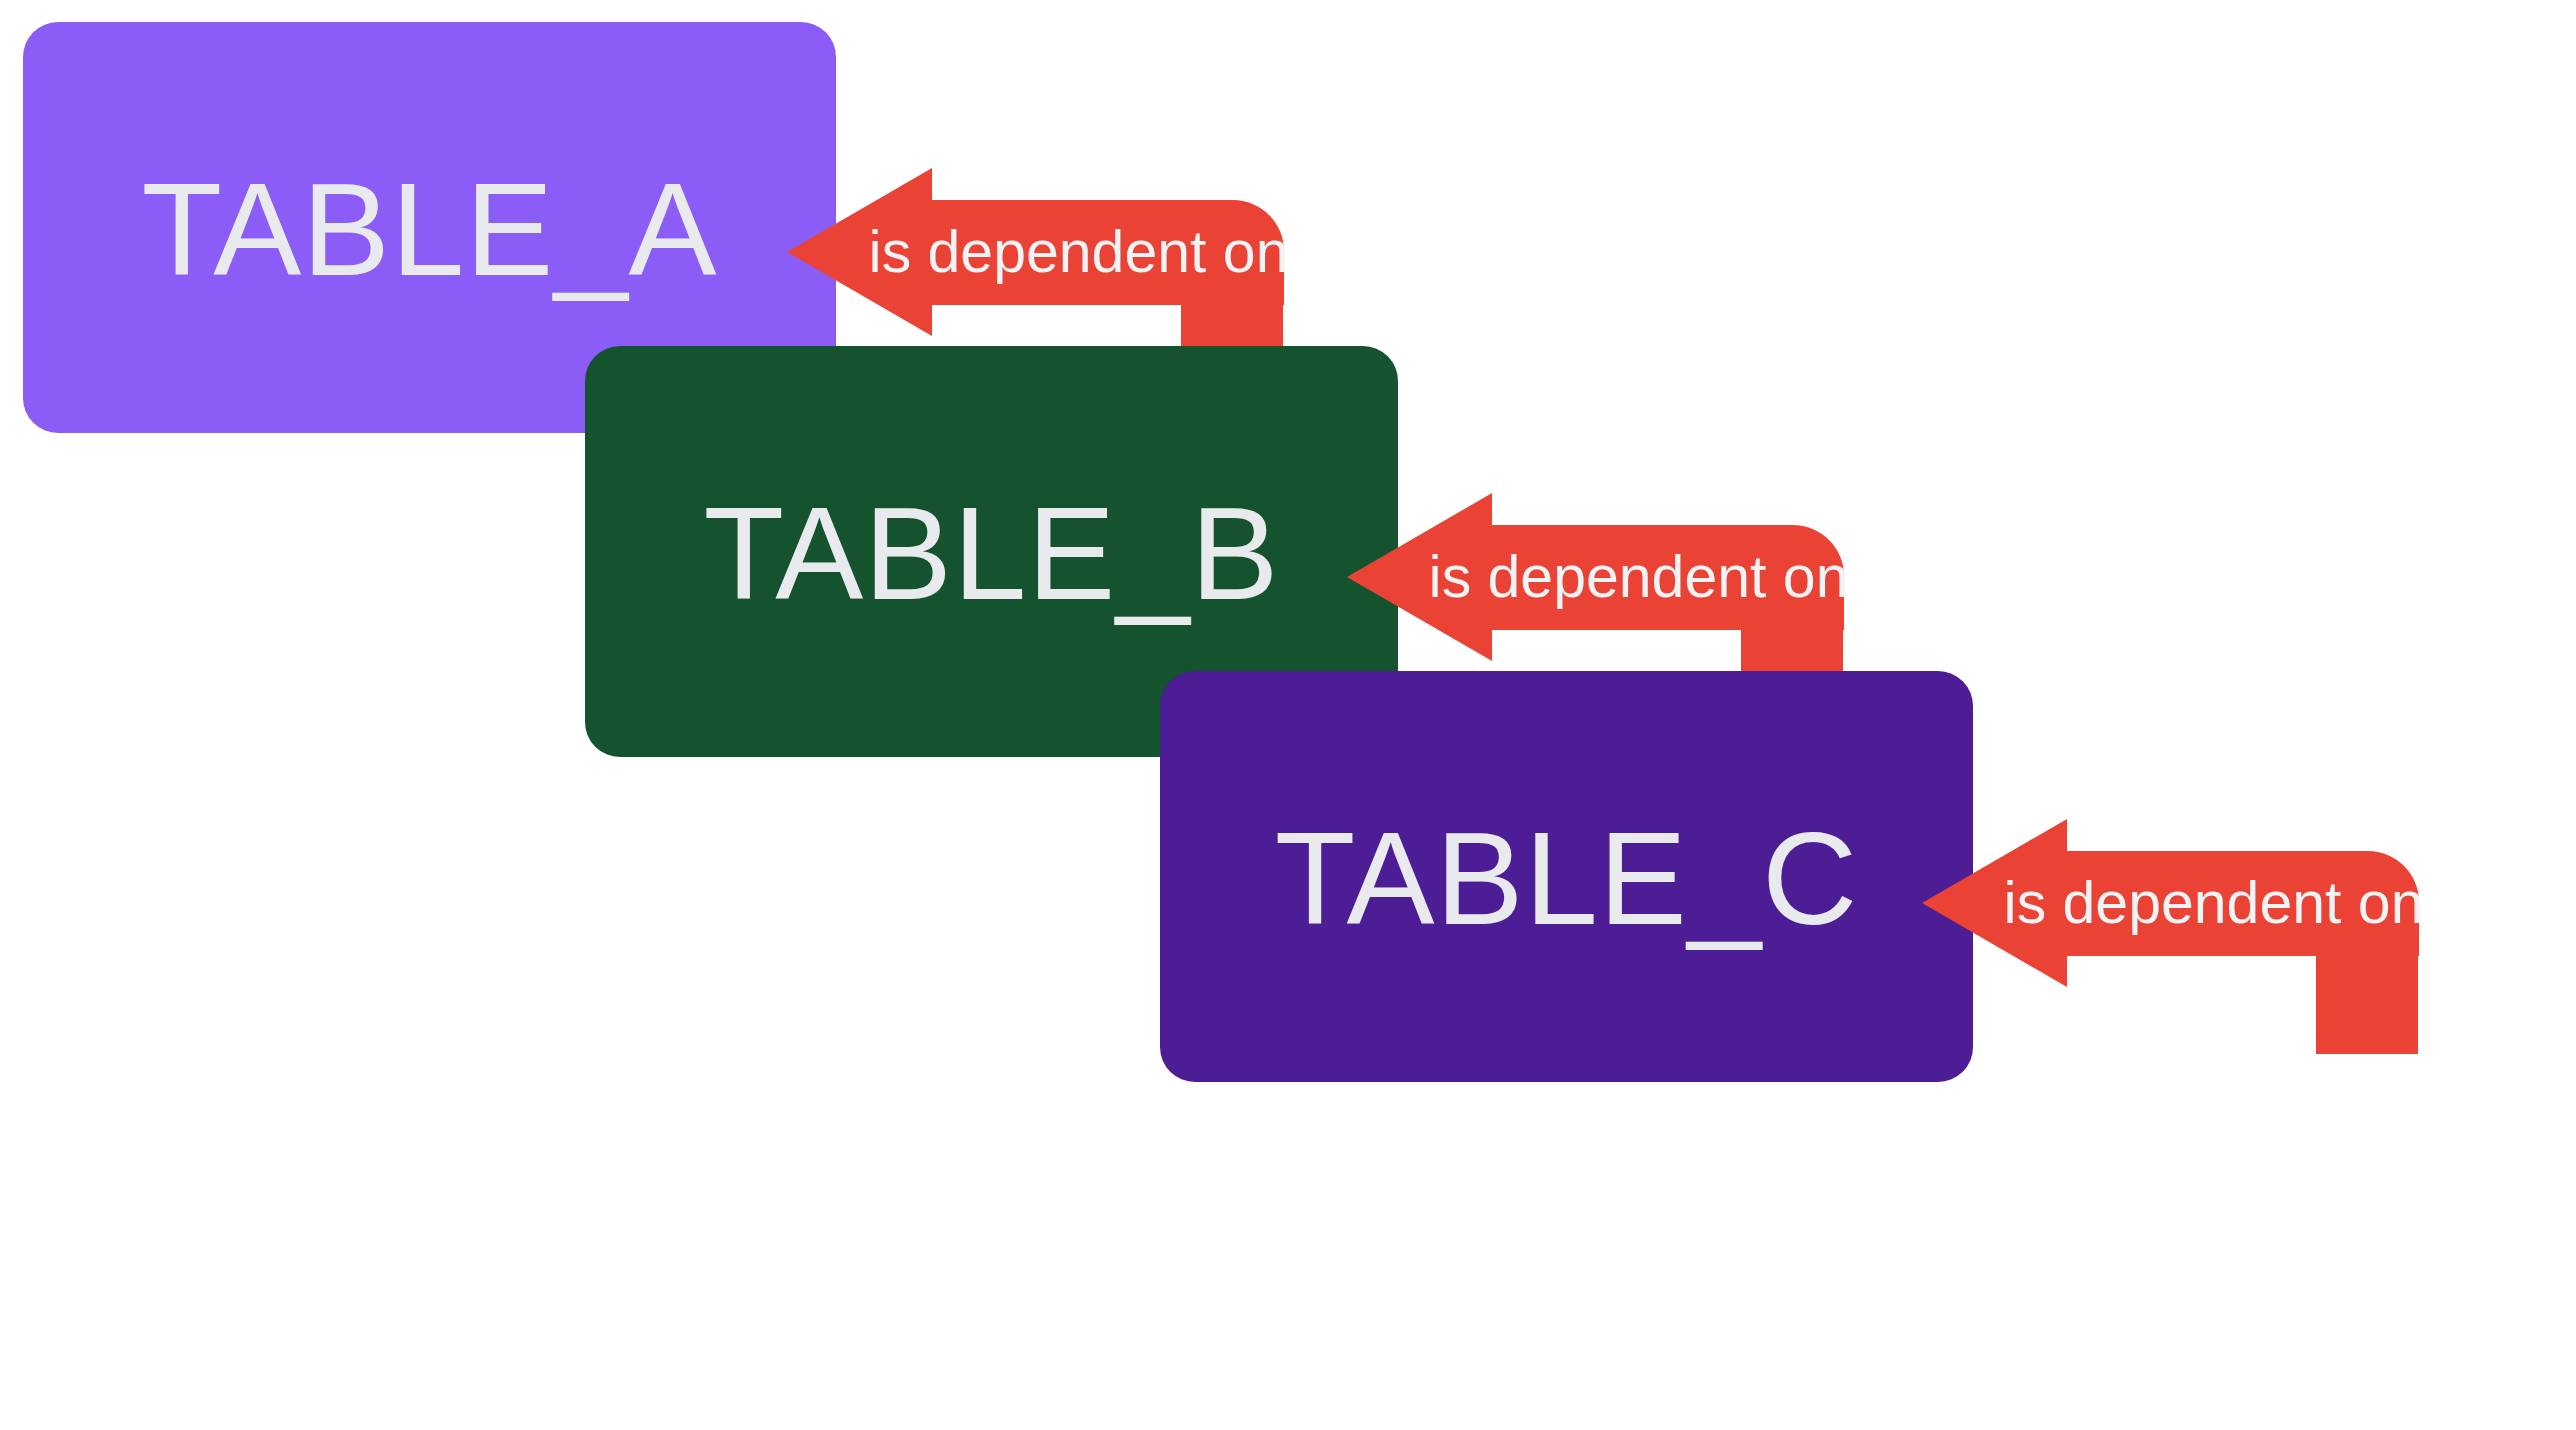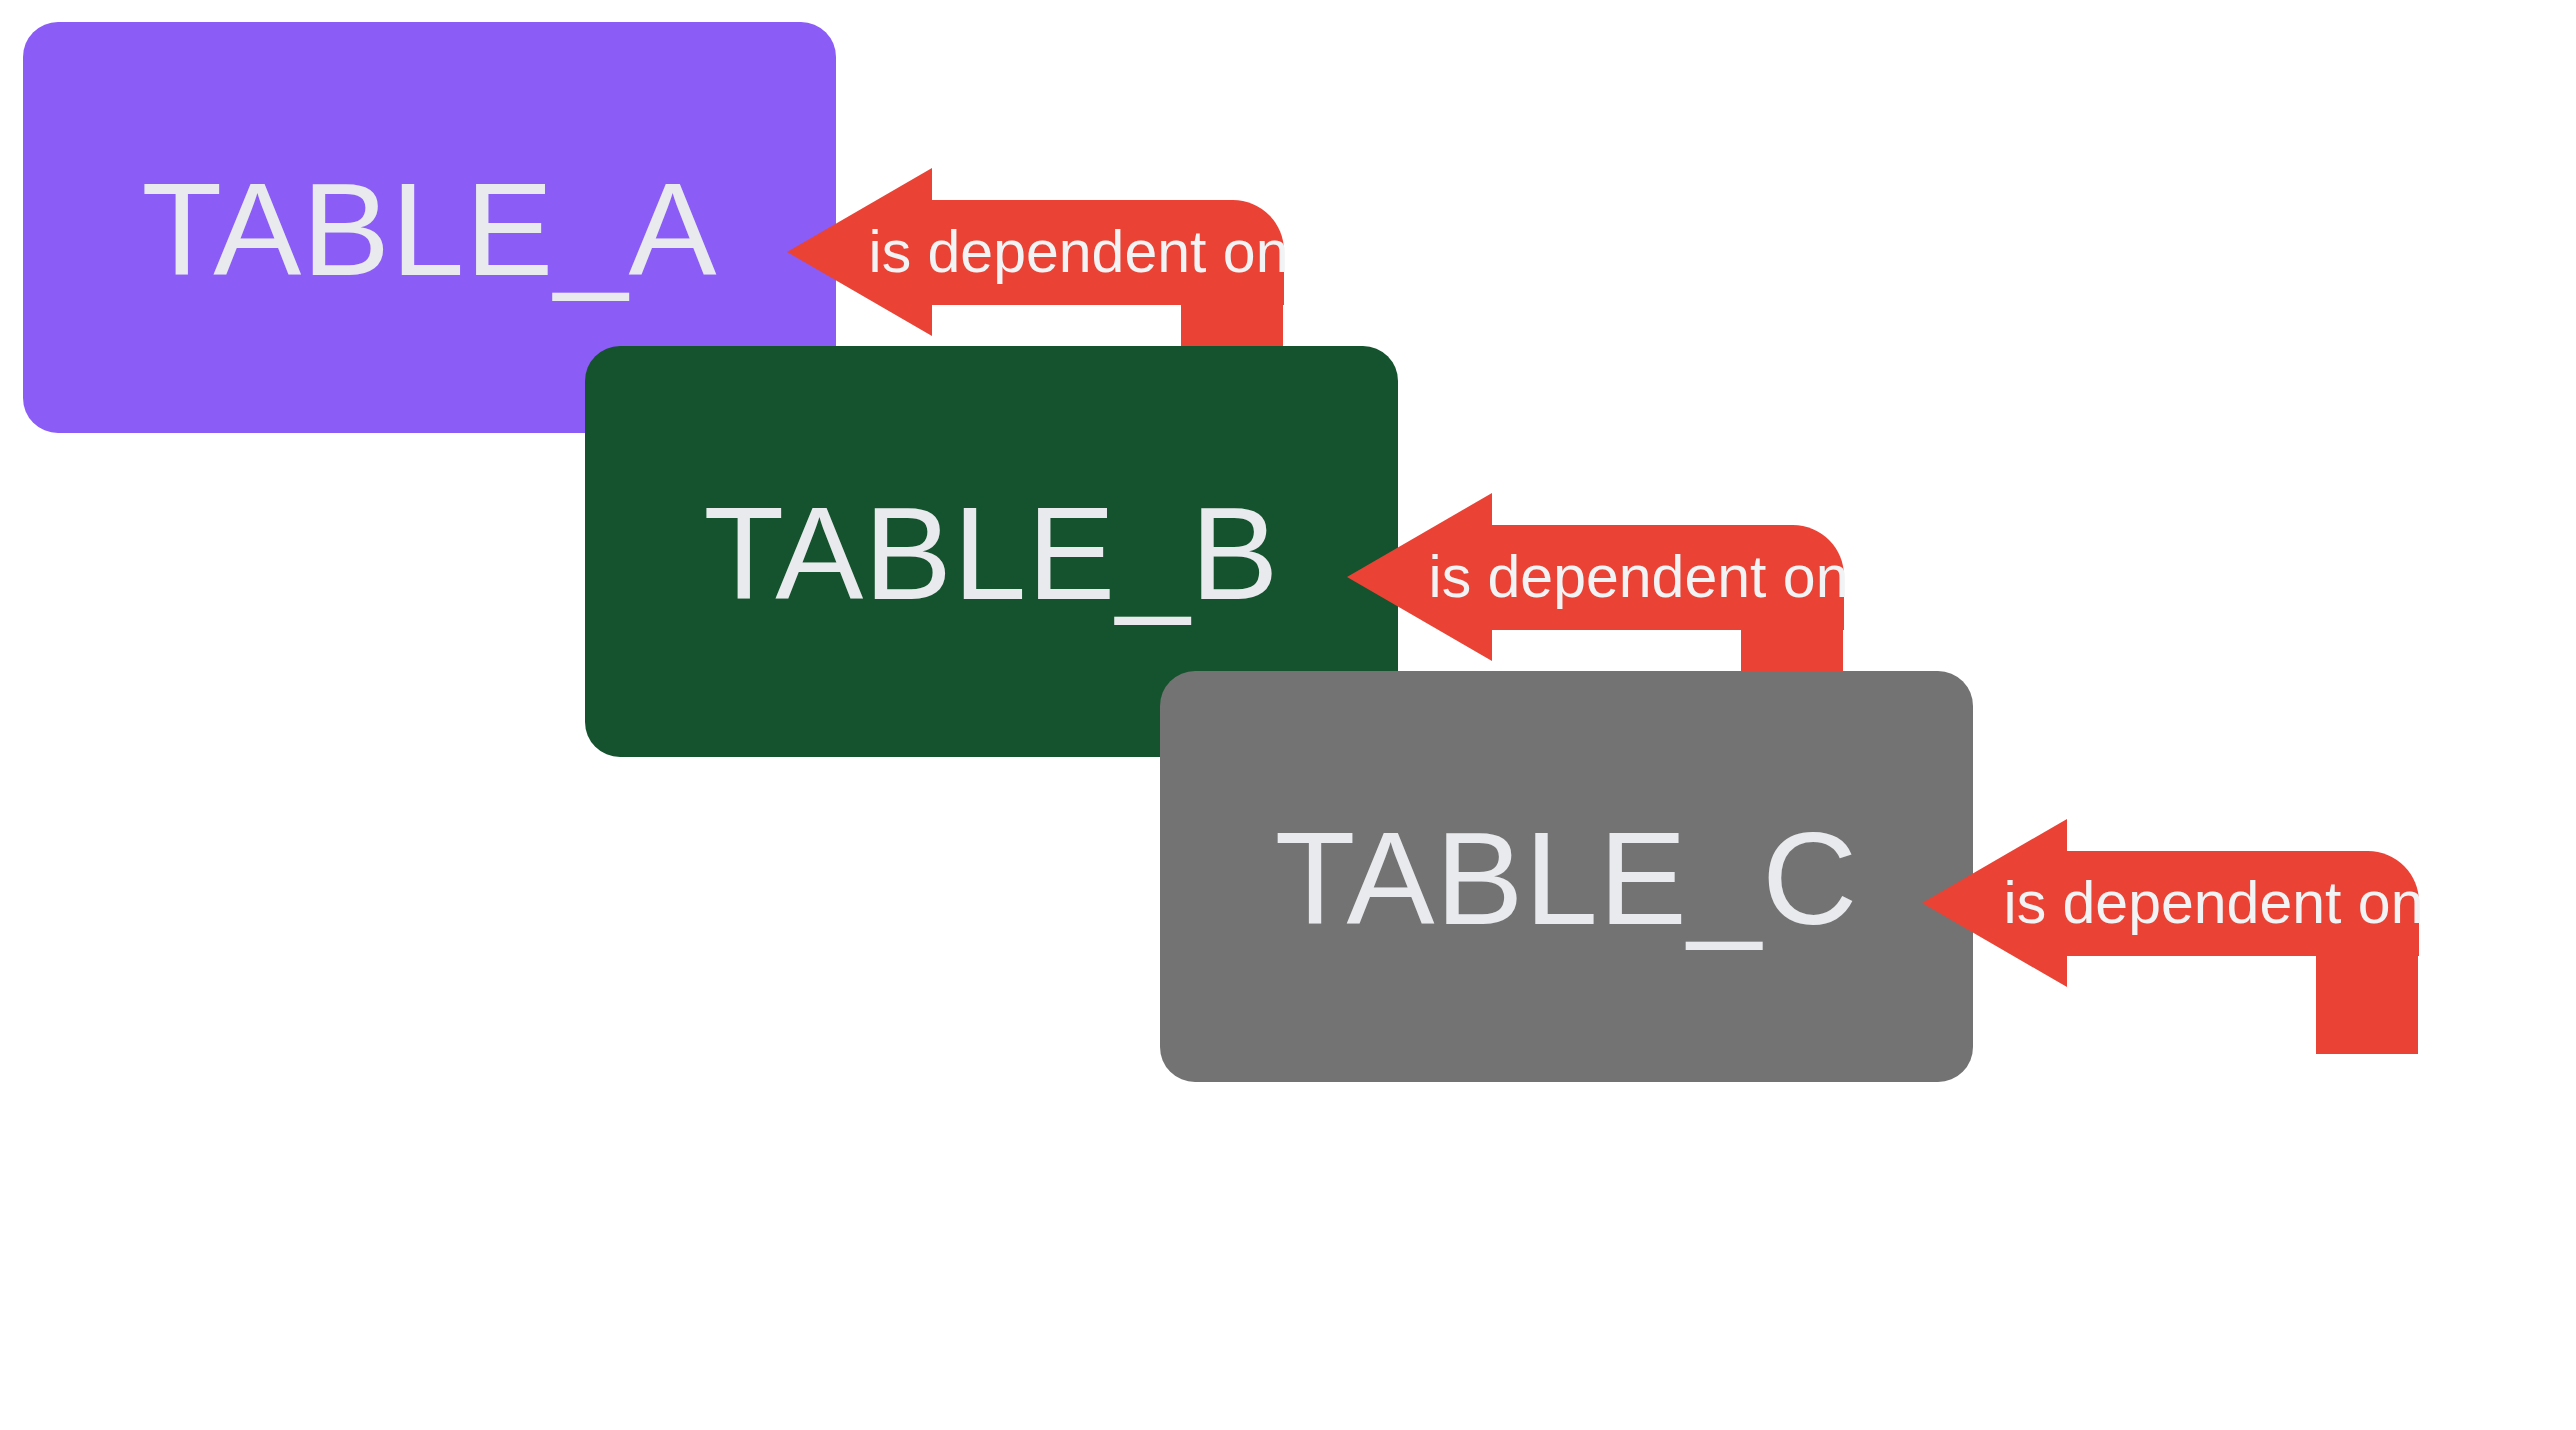--- a/index.html
+++ b/index.html
@@ -21,21 +21,21 @@
     position: absolute;
     width: 813px;
     height: 411px;
     border-radius: 35px;
     display: flex;
     align-items: center;
     justify-content: center;
   }
   .box-a { left: 23px;   top: 22px;   background: #8b5cf6; z-index: 1; }
   .box-b { left: 585px;  top: 346px;  background: #14532d; z-index: 3; }
-  .box-c { left: 1160px; top: 671px;  background: #737373; z-index: 5; }
+  .box-c { left: 1160px; top: 671px;  background: #4c1d95; z-index: 5; }
   .box-d { left: 1728px; top: 993px; background: #8ab4f8; z-index: 7; }
   .tlabel {
     color: #e8eaed;
     font-size: 132px;
     line-height: 1;
     letter-spacing: 0.9px;
     padding-top: 5.7px;
     white-space: nowrap;
   }
 

